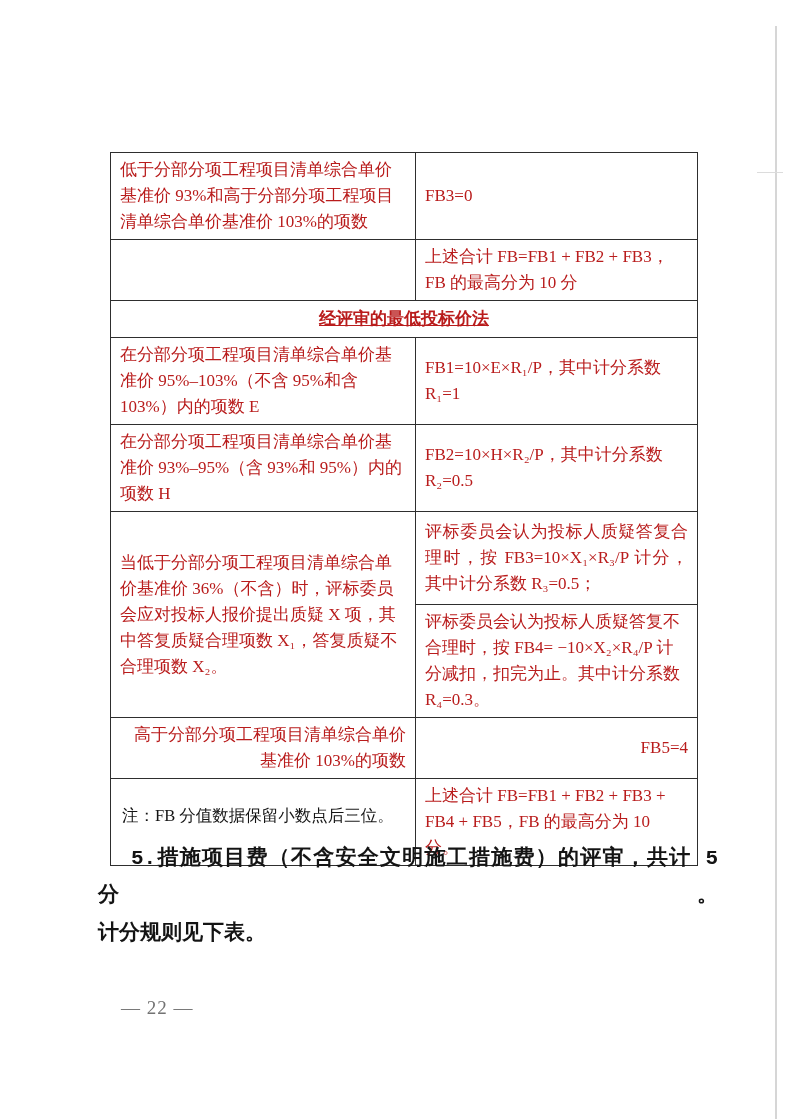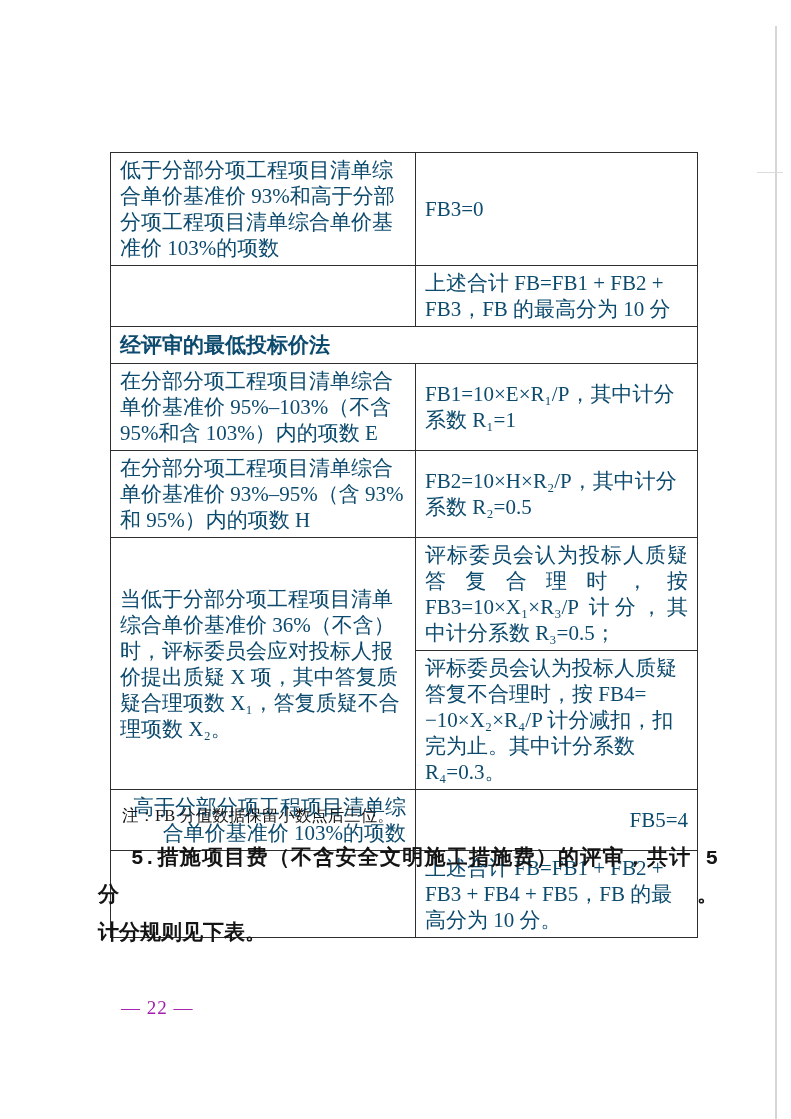--- a/index.html
+++ b/index.html
@@ -14,42 +14,43 @@
   }
   
   table.fb-table{
     position:absolute;left:110px;top:152px;
     width:588px;
     border-collapse:collapse;
     table-layout:fixed;
   }
   table.fb-table td{
     border:1px solid #2e2e2e;
-    font-size:21px;
+    font-size:17px;
     line-height:26px;
     padding:4px 9px;
     vertical-align:middle;
-    color:#0c4a6e;
+    color:#b91c1c;
     word-break:break-word;
   }
   td.cell-left{width:286px;}
   tr.row-h81{height:81px;}
   tr.row-h60{height:60px;}
   tr.row-h37{height:37px;}
   tr.row-h85{height:85px;}
   tr.row-h77{height:77px;}
   tr.row-h93{height:93px;}
   tr.row-h98{height:98px;}
   tr.row-h55{height:55px;text-align:right;}
   tr.row-h57{height:57px;}
   td.section-header{
-    text-align:left;
+    text-align:center;
     font-weight:bold;
     font-size:17.5px;
     padding:2px 4px;
+    text-decoration:underline;
   }
   td.cell-justify{text-align:justify;}
   
   .note{
     position:absolute;left:122px;top:804px;
     width:560px;
     font-size:16.5px;line-height:24px;
   }
   .para-bold{
     position:absolute;left:98px;top:840px;
@@ -76,21 +77,21 @@
     text-align-last:justify;
   }
   .formula .sub{
     font-size:13px;
     vertical-align:sub;
     letter-spacing:0.5px;
   }
   .page-number{
     position:absolute;left:121px;top:997px;
     font-size:19px;letter-spacing:1px;
-    color:#a21caf;
+    color:#737373;
   }
   
   .scan-vline{
     position:absolute;left:775px;top:26px;
     width:2px;height:1093px;
     background:#d6d6d6;
   }
   .scan-tick{
     position:absolute;left:757px;top:172px;
     width:26px;height:1px;

